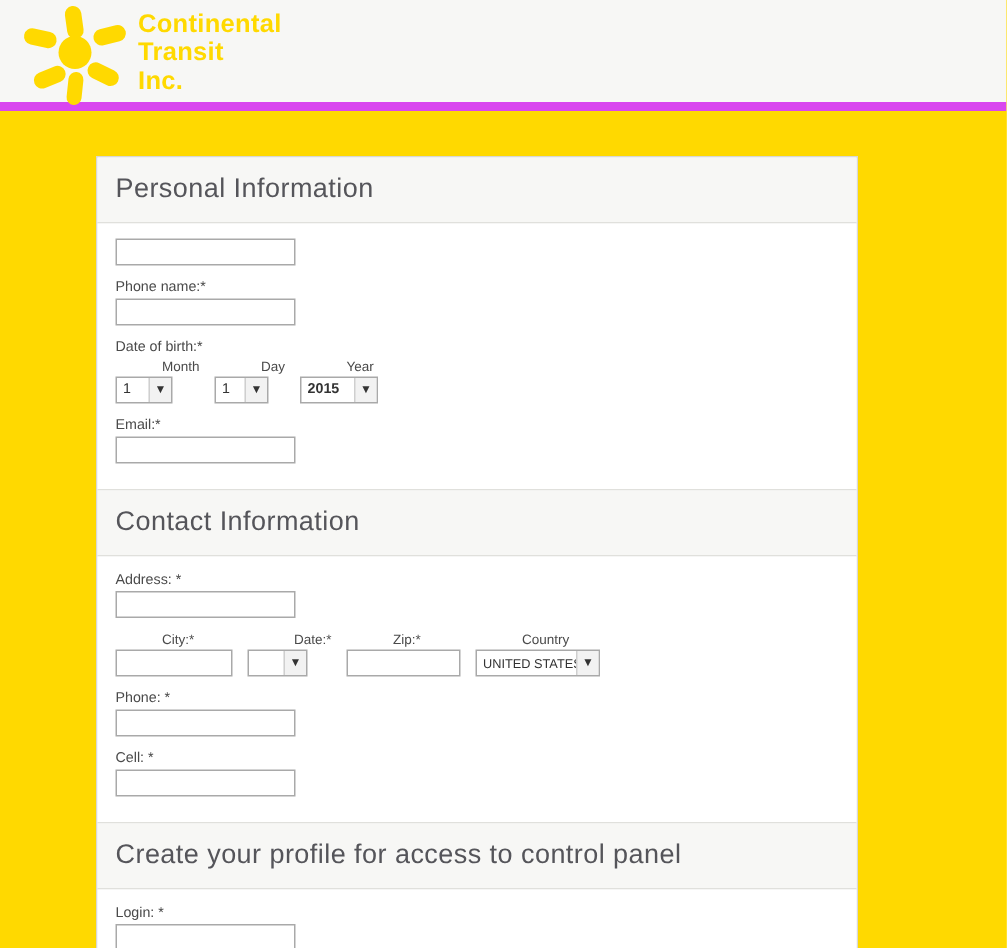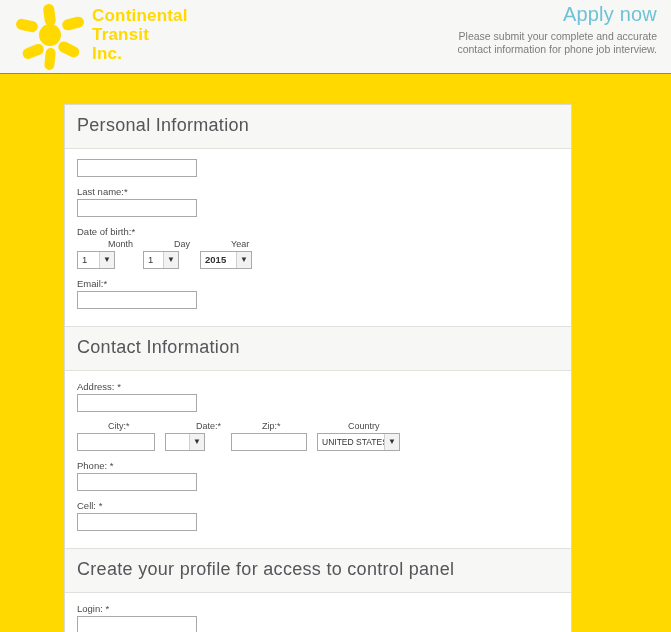--- a/index.html
+++ b/index.html
@@ -10,21 +10,21 @@
     font-family: "Liberation Sans", sans-serif;
     background: #ffd900;
   }
 
   
   .header {
     position: relative;
     width: 671px;
     height: 74px;
     background: #f7f7f5;
-    border-bottom: 1px solid #d946ef;
+    border-bottom: 6px solid #d946ef;
     text-decoration: underline;
   }
   .logo-wrap {
     position: absolute;
     left: 14px; top: 2px;
     display: flex;
     align-items: flex-start;
   }
   .logo-mark {
     width: 72px; height: 70px;
@@ -176,43 +176,36 @@
         </g>
       </svg>
     </div>
     <div class="logo-text">
       <div>Continental</div>
       <div>Transit</div>
       <div>Inc.</div>
     </div>
   </div>
 
-  <div class="apply-block">
-    <div class="apply-title">Apply now</div>
-    <div class="apply-sub">
-      <div>Please submit your complete and accurate</div>
-      <div>contact information for phone job interview.</div>
-    </div>
-  </div>
 </div>
 
 <div class="page">
   <form class="card">
 
     <div class="section-head">
       <h2>Personal Information</h2>
     </div>
     <div class="section-body">
 
       <div class="field">
         <input class="txt w-std" type="text" value="" style="">
       </div>
 
       <div class="field">
-        <label class="flab">Last name:*</label>
+        <label class="flab">Phone name:*</label>
         <input class="txt w-std" type="text" value="" style="">
       </div>
 
       <div class="field">
         <label class="flab">Date of birth:*</label>
         <div class="row">
           <div class="col">
             <span class="sublab">Month</span>
             <div class="sel sel-month">
               <span>1</span>

